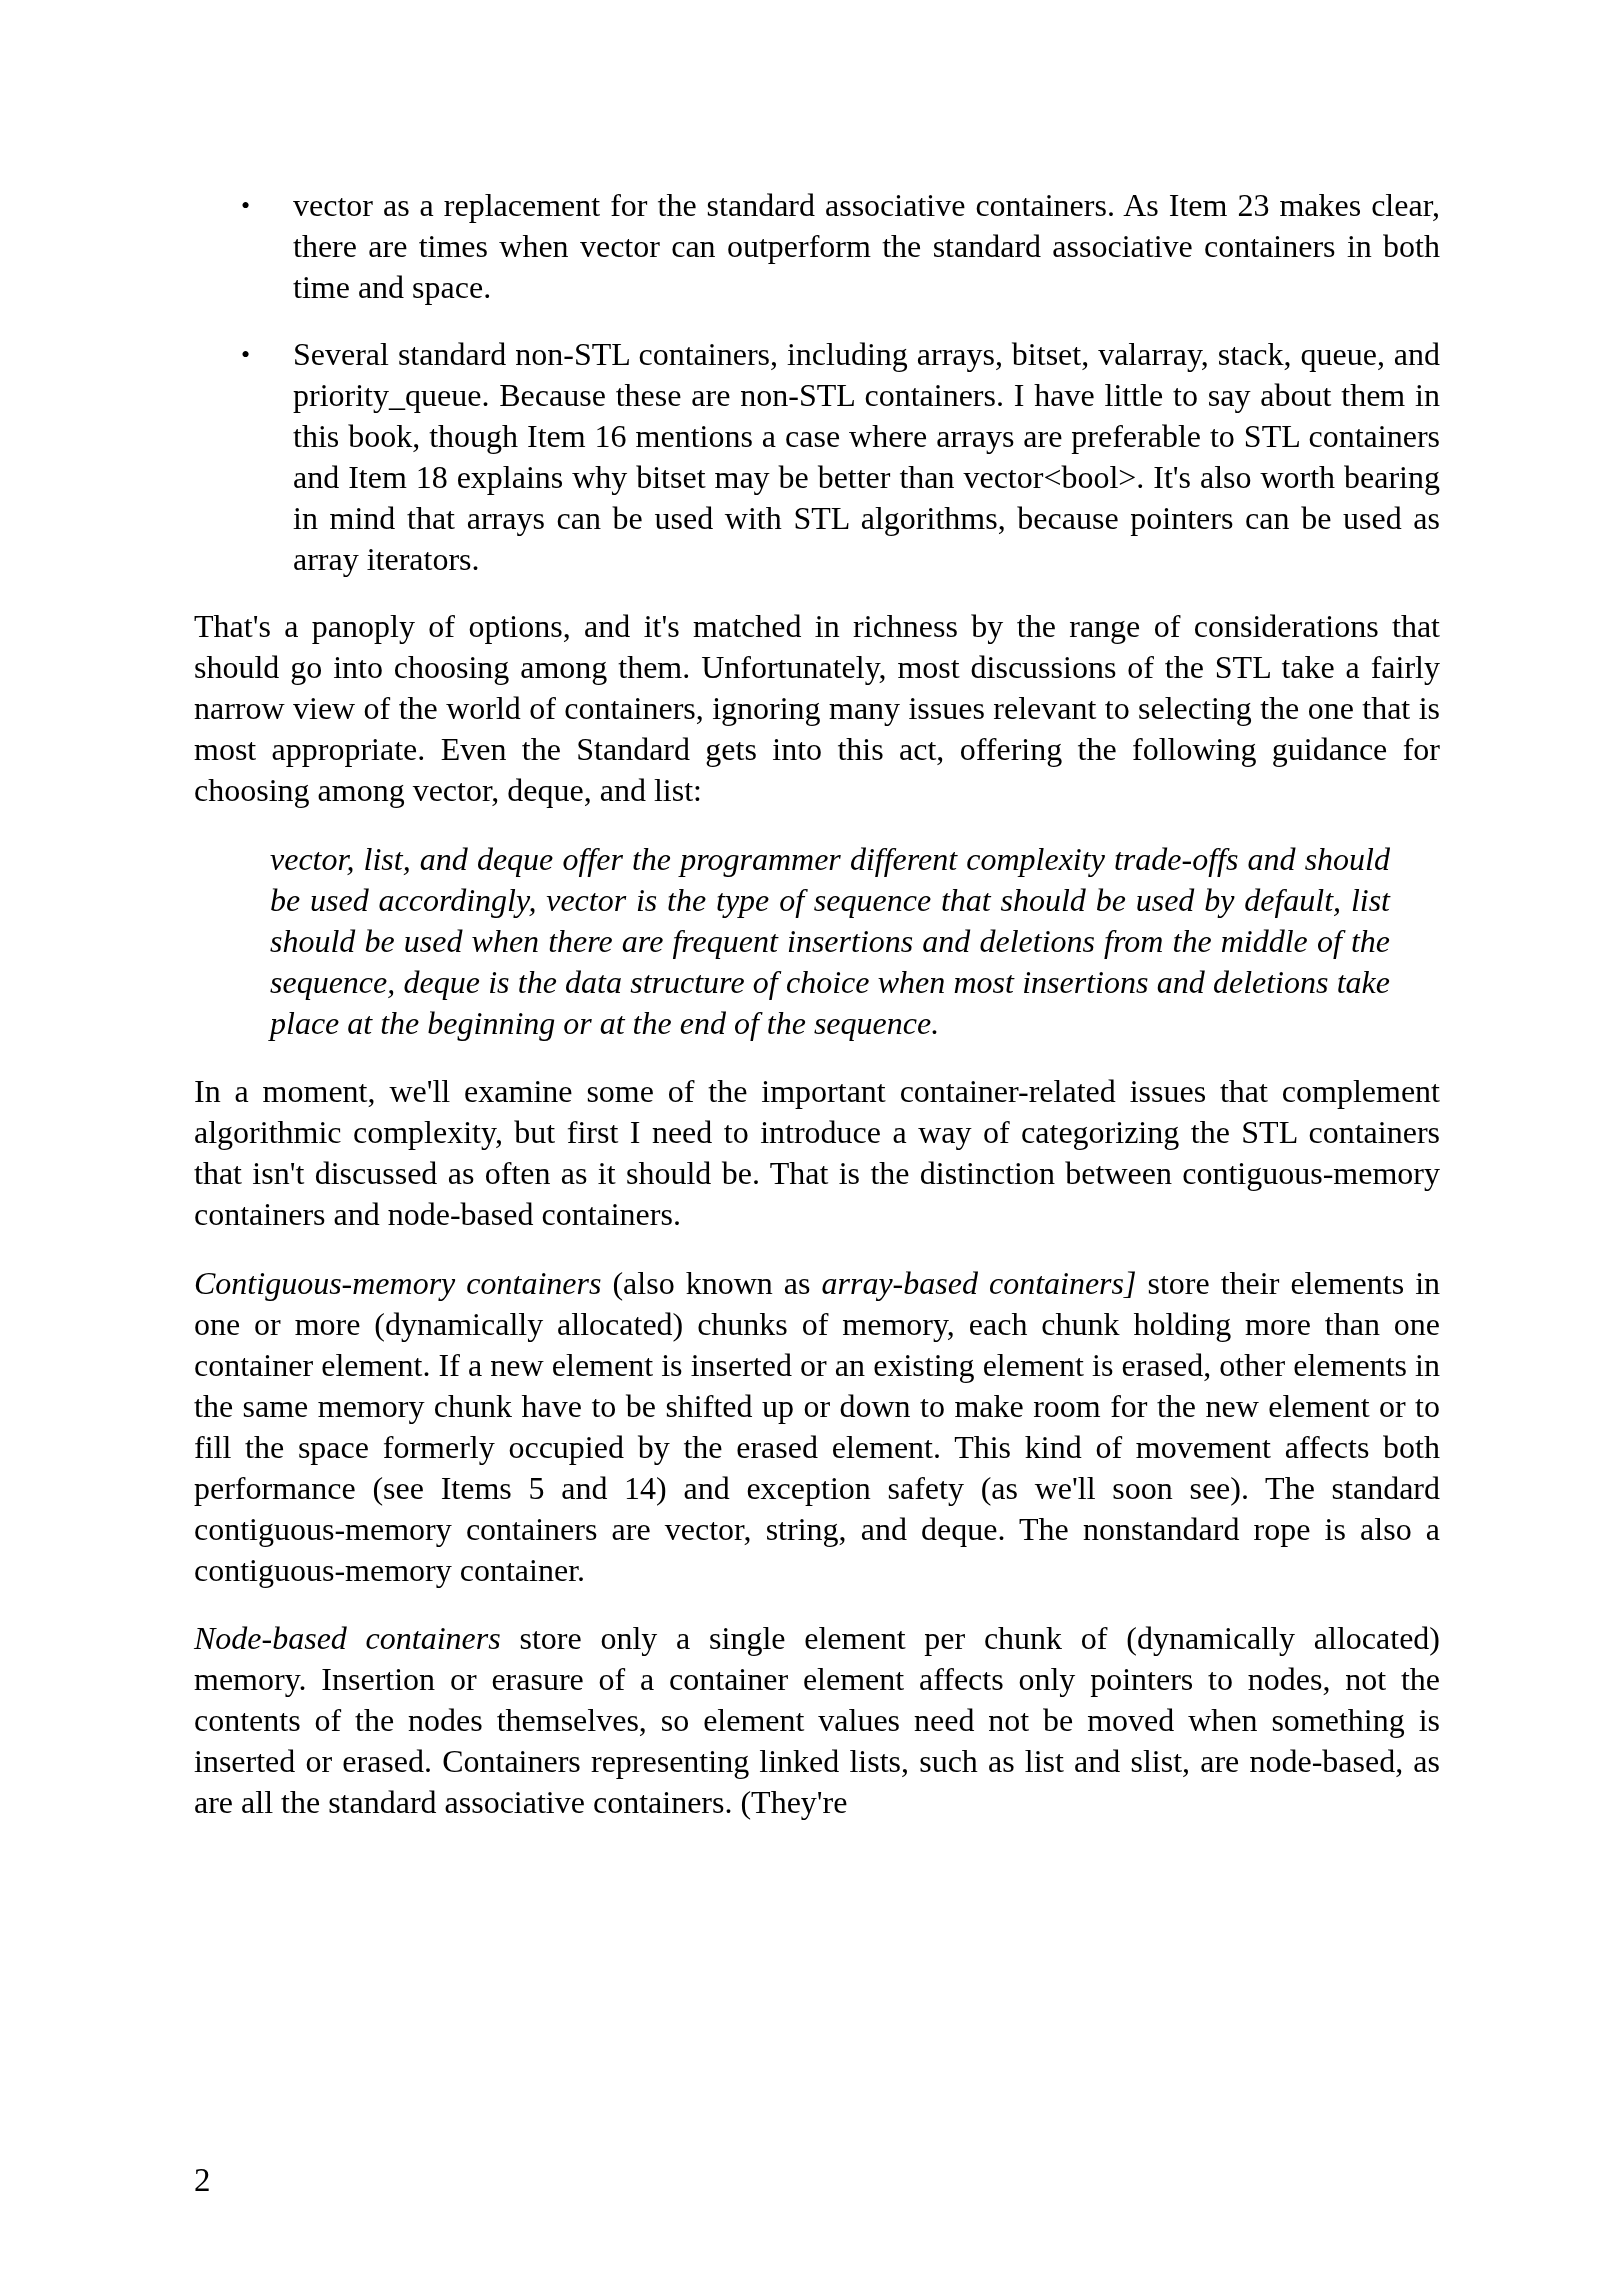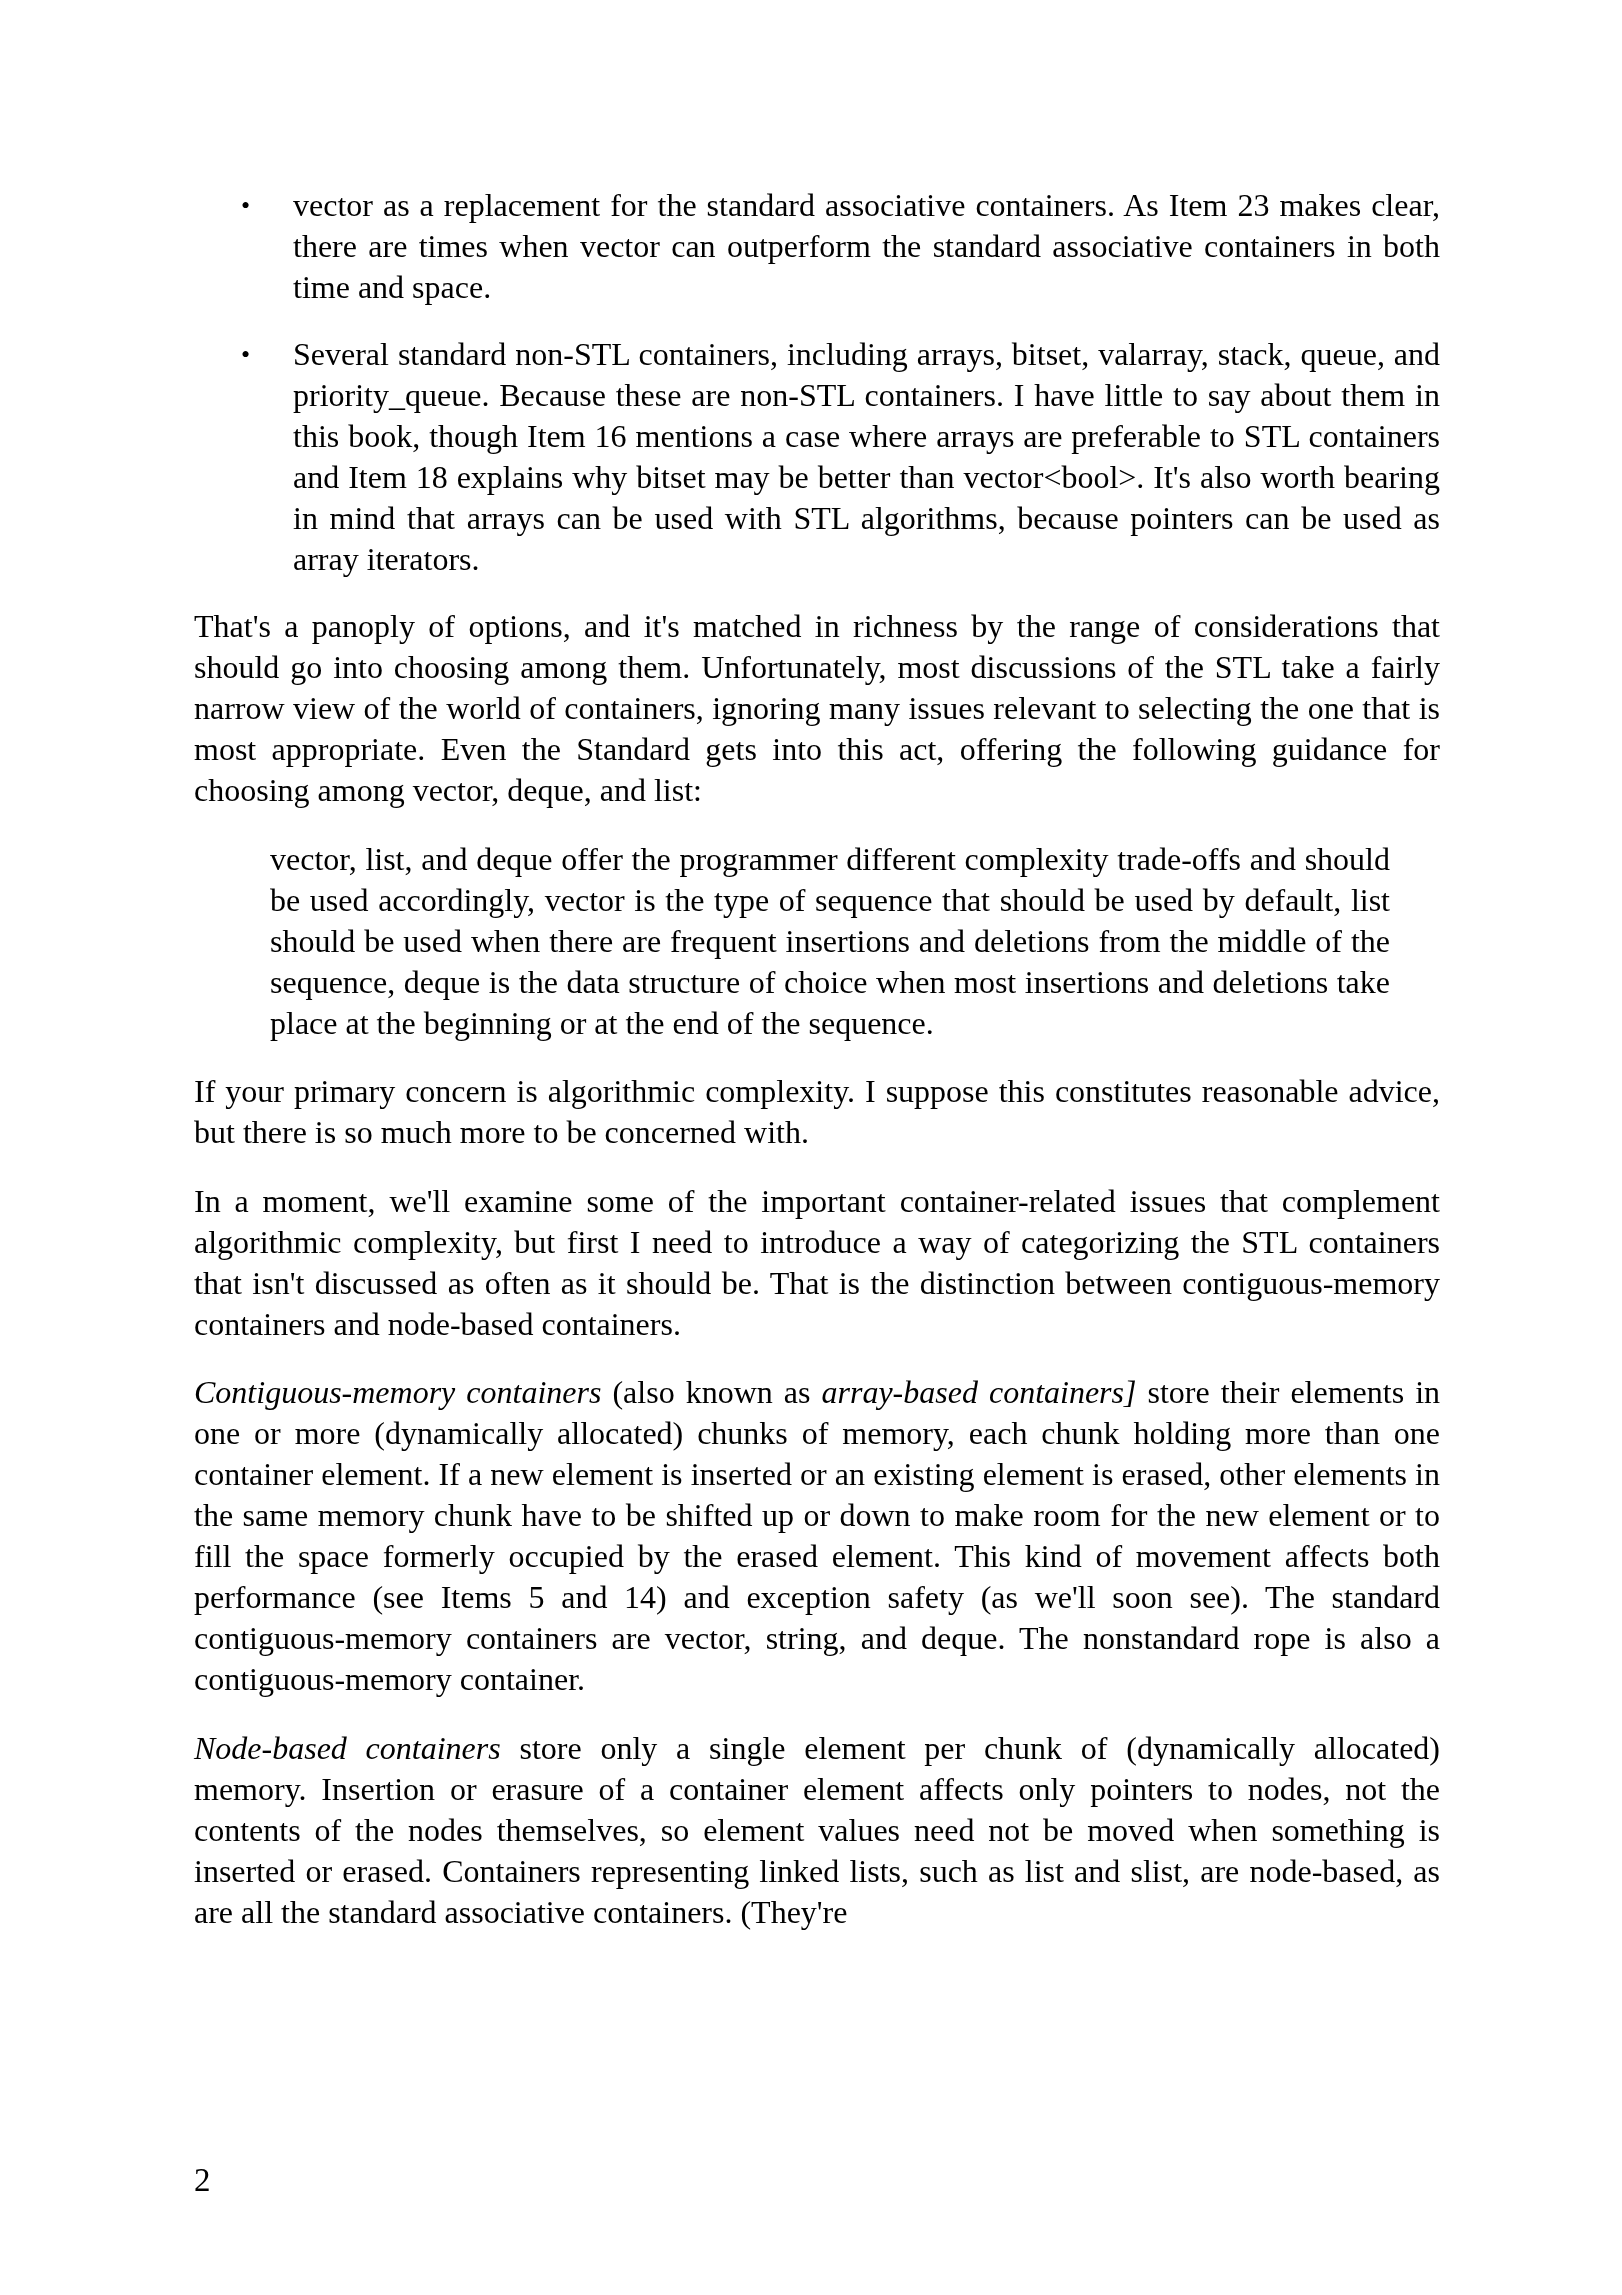--- a/index.html
+++ b/index.html
@@ -34,20 +34,21 @@
     position: absolute;
     left: 47px;
     top: 0;
     font-size: 26px;
   }
   p { margin: 0 0 27.5px 0; }
   blockquote {
     margin: 0 0 27.5px 0;
     padding-left: 76px;
     padding-right: 50px;
+    font-style: italic;
   }
   .page-number {
     position: absolute;
     left: 194px;
     top: 2161px;
     font-size: 33px;
     line-height: 39px;
   }
   b { font-weight: normal; }
   i { }
@@ -65,21 +66,20 @@
     <li class="just">
       <span class="bullet">•</span>
       <span>Several </span><b>standard non-STL containers,</b><span> including arrays, bitset, valarray, stack, queue, and priority_queue. Because these are non-STL containers.  I have little to say about them in this book, though Item 16 mentions a case where arrays are preferable to STL containers and Item 18 explains why bitset may be better than vector&lt;bool&gt;. It's also worth bearing in mind that arrays can be used with STL algorithms, because pointers can be used as array iterators.</span>
     </li>
   </ul>
 
   <p class="just">That's a panoply of options, and it's matched in richness by the range of considerations that should go into choosing among them. Unfortunately, most discussions of the STL take a fairly narrow view of the world of containers, ignoring many issues relevant to selecting the one that is most appropriate. Even the Standard gets into this act, offering the following guidance for choosing among vector, deque, and list:</p>
 
   <blockquote class="just">vector, list, and deque offer the programmer different complexity trade-offs and should be used accordingly, vector is the type of sequence that should be used by default, list should be used when there are frequent insertions and deletions from the middle of the sequence, deque is the data structure of choice when most insertions and deletions take place at the beginning or at the end of the sequence.</blockquote>
 
-  <p class="just">If your primary concern is algorithmic complexity. I suppose this constitutes reasonable advice, but there is so much more to be concerned with.</p>
 
   <p class="just">In a moment, we'll examine some of the important container-related issues that complement algorithmic complexity, but first I need to introduce a way of categorizing the STL containers that isn't discussed as often as it should be. That is the distinction between contiguous-memory containers and node-based containers.</p>
 
   <p class="just"><i>Contiguous-memory containers</i><span> (also known as </span><i>array-based containers]</i><span> store their elements in one or more (dynamically allocated) chunks of memory, each chunk holding more than one container element. If a new element is inserted or an existing element is erased, other elements in the same memory chunk have to be shifted up or down to make room for the new element or to fill the space formerly occupied by the erased element. This kind of movement affects both performance (see Items 5 and 14) and exception safety (as we'll soon see). The standard contiguous-memory containers are vector, string, and deque. The nonstandard rope is also a contiguous-memory container.</span></p>
 
   <p class="just"><i>Node-based containers</i><span> store only a single element per chunk of (dynamically allocated) memory. Insertion or erasure of a container element affects only pointers to nodes, not the contents of the nodes themselves, so element values need not be moved when something is inserted or erased. Containers representing linked lists, such as list and slist, are node-based, as are all the standard associative containers. (They're</span></p>
 
 </div>
 
 <div class="page-number">2</div>

